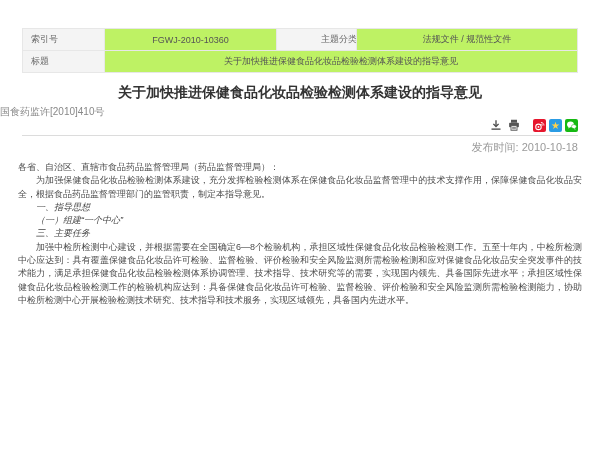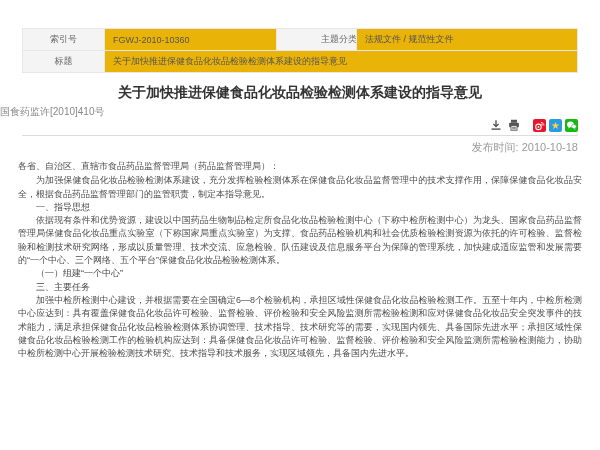--- a/index.html
+++ b/index.html
@@ -22,26 +22,25 @@
   }
   .meta-table td {
     border: 1px solid #e7e7e7;
     height: 22px;
     padding: 0 8px;
     overflow: hidden;
     white-space: nowrap;
   }
   .meta-table td.lbl {
     background: #f4f4f4;
-    text-align: center;
     width: 82px;
     color: #666;
   }
   .meta-table td.lbl2 { width: 80px; padding-left: 44px; }
-  .meta-table td.val { background: #eab308; text-align: left; }
+  .meta-table td.val { background: #bef264; text-align: center; }
   
   .doc-title {
     margin-top: 10px;
     text-align: center;
     font-size: 14px;
     font-weight: bold;
     color: #333;
     line-height: 18px;
   }
   .doc-number {
@@ -91,22 +90,22 @@
   }
   
   .doc-body {
     margin: 8px 18px 0 18px;
     font-size: 9px;
     line-height: 13.3px;
     color: #4d4d4d;
     text-align: justify;
   }
   .doc-body p { text-indent: 2em; }
-  .doc-body p.salutation { text-indent: 0; font-family: Liberation Mono, monospace; }
-  .doc-body p.heading { color: #444; }
+  .doc-body p.salutation { text-indent: 0; }
+  .doc-body p.heading { color: #444; font-style: italic; }
 </style>
 </head>
 <body>
 
 <table class="meta-table">
   <tbody>
       <tr>
     <td class="lbl">索引号</td>
     <td class="val" style="width:172px;">FGWJ-2010-10360</td>
     <td class="lbl lbl2">主题分类</td>
@@ -161,17 +160,16 @@
     </span>
   </div>
 </div>
 
 <div class="pub-time">发布时间: 2010-10-18</div>
 
 <div class="doc-body">
   <p class="salutation">各省、自治区、直辖市食品药品监督管理局（药品监督管理局）：</p>
   <p>为加强保健食品化妆品检验检测体系建设，充分发挥检验检测体系在保健食品化妆品监督管理中的技术支撑作用，保障保健食品化妆品安全，根据食品药品监督管理部门的监管职责，制定本指导意见。</p>
   <p class="heading">一、指导思想</p>
-  <p>依据现有条件和优势资源，建设以中国药品生物制品检定所食品化妆品检验检测中心（下称中检所检测中心）为龙头、国家食品药品监督管理局保健食品化妆品重点实验室（下称国家局重点实验室）为支撑、食品药品检验机构和社会优质检验检测资源为依托的许可检验、监督检验和检测技术研究网络，形成以质量管理、技术交流、应急检验、队伍建设及信息服务平台为保障的管理系统，加快建成适应监管和发展需要的“一个中心、三个网络、五个平台”保健食品化妆品检验检测体系。</p>
   <p class="heading">（一）组建“一个中心”</p>
   <p class="heading">三、主要任务</p>
   <p>加强中检所检测中心建设，并根据需要在全国确定6—8个检验机构，承担区域性保健食品化妆品检验检测工作。五至十年内，中检所检测中心应达到：具有覆盖保健食品化妆品许可检验、监督检验、评价检验和安全风险监测所需检验检测和应对保健食品化妆品安全突发事件的技术能力，满足承担保健食品化妆品检验检测体系协调管理、技术指导、技术研究等的需要，实现国内领先、具备国际先进水平；承担区域性保健食品化妆品检验检测工作的检验机构应达到：具备保健食品化妆品许可检验、监督检验、评价检验和安全风险监测所需检验检测能力，协助中检所检测中心开展检验检测技术研究、技术指导和技术服务，实现区域领先，具备国内先进水平。</p>
 </div>
 
 </body></html>

